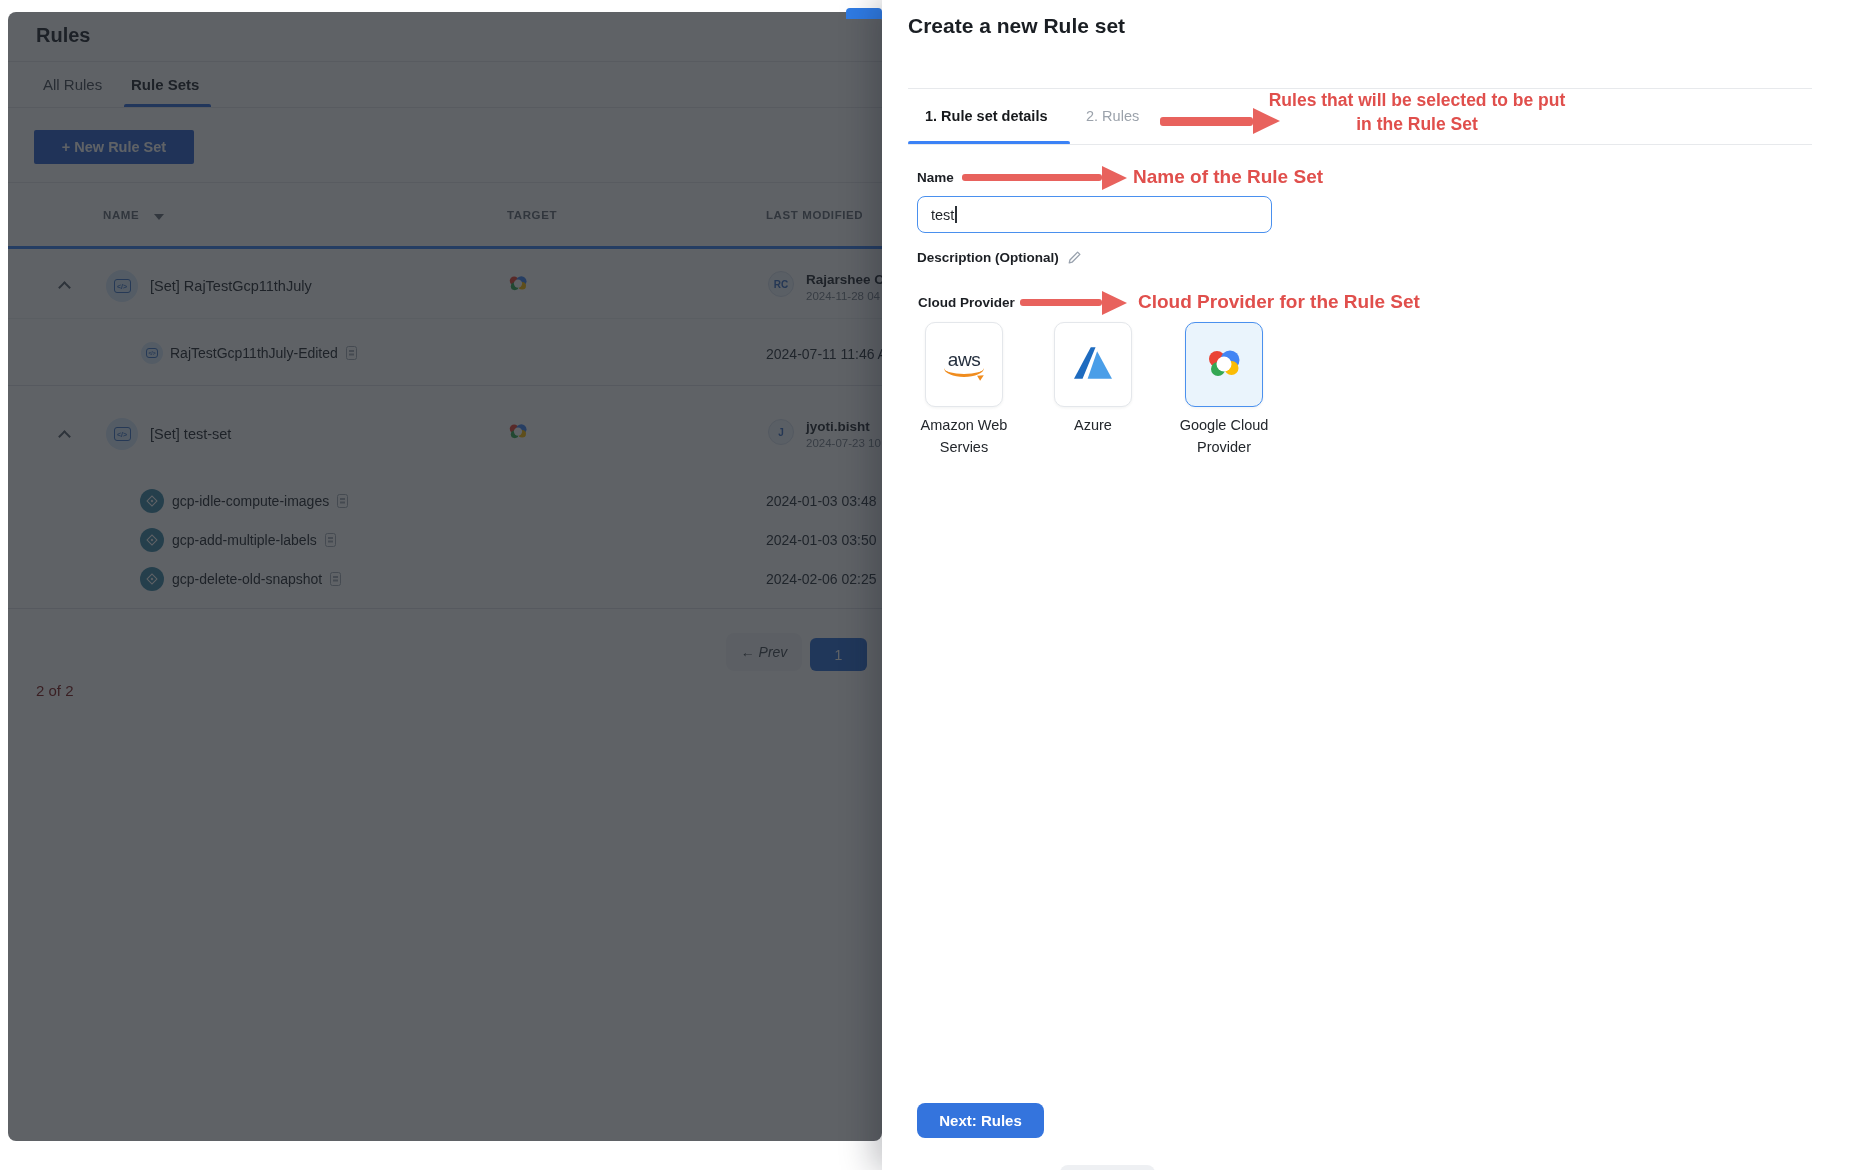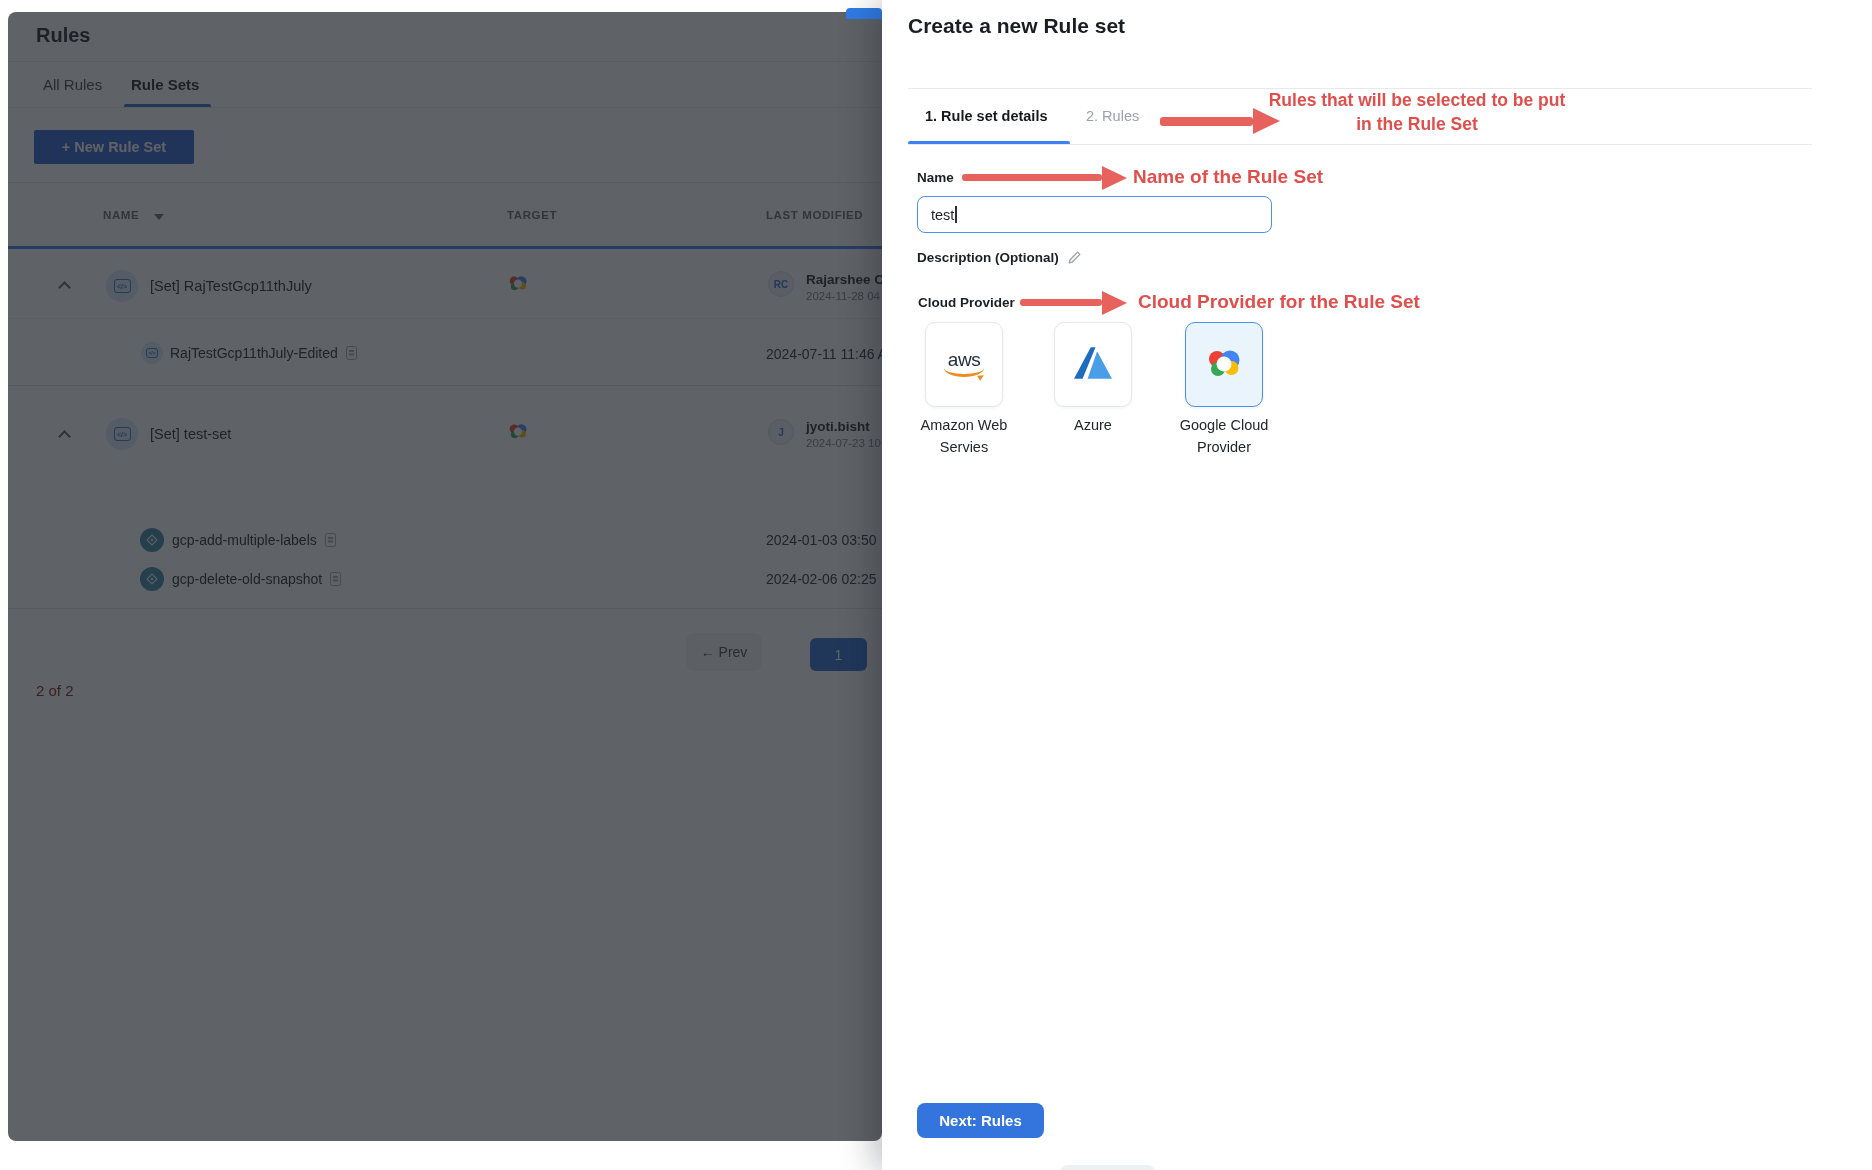--- a/index.html
+++ b/index.html
@@ -40,22 +40,22 @@
              position:relative; display:inline-block; vertical-align:-2px; margin-left:8px; }
   .docicon::before { content:""; position:absolute; left:2px; right:2px; top:3px; height:1.5px;
                      background:#a7aeb8; box-shadow:0 3.5px 0 #a7aeb8; }
   .avatar { width:26px; height:26px; border-radius:50%; background:#eef3fa; border:1px solid #d7e0ec;
             color:#3b6fc4; font-size:10px; font-weight:bold; display:flex; align-items:center;
             justify-content:center; }
   .author { font-size:13.5px; font-weight:600; color:#262b31; white-space:nowrap; }
   .subdate { font-size:11.5px; color:#7a828c; white-space:nowrap; }
   .rowdate { font-size:14px; color:#2b323b; white-space:nowrap; }
   .pg-sum { font-size:15px; color:#7f1d1d;margin-top:37px; }
-  .btn-prev { left:678px; top:621px; width:76px; height:38px; background:#f5f6f7; border:none;
-              border-radius:8px; color:#434a52; font-size:14px; font-family:inherit; cursor:pointer; }
+  .btn-prev { left:718px; top:621px; width:76px; height:38px; background:#f5f6f7; border:none;
+              border-radius:8px; color:#434a52; font-size:14px; font-family:inherit; cursor:pointer;font-style:italic; }
   .btn-page1 { left:802px; top:626px; width:57px; height:33px; background:#2e6fd6; border:none;
                border-radius:6px; color:#ffffff; font-size:14px; font-family:inherit; cursor:pointer; }
   #dim { left:8px; top:12px; width:874px; height:1129px; background:rgba(27,31,37,0.7);
          z-index:3; border-radius:8px; }
   #peek-btn { left:846px; top:8px; width:36px; height:11px; background:#2f7be4; border-radius:4px 4px 0 0; z-index:4; }
 
   
   #drawer { left:882px; top:0; width:990px; height:1170px; background:#ffffff; z-index:10;
             box-shadow:-10px 0 30px rgba(15,20,30,0.25); }
   .dw-title { left:26px; top:14px; font-size:21px; font-weight:bold; color:#1a1e23; }
@@ -155,20 +155,27 @@
           <circle cx="27.5" cy="21" r="7" fill="#fbbc05"></circle>
           <circle cx="14" cy="22" r="7" fill="#34a853"></circle>
           <circle cx="20" cy="17" r="7.5" fill="#fff"></circle>
         </svg>
     </span>
     <span class="abs avatar" style="left:760px;top:21px">J</span>
     <span class="abs author" style="left:798px;top:21px">jyoti.bisht</span>
     <span class="abs subdate" style="left:798px;top:39px">2024-07-23 10</span>
   </div>
 
+  <div class="abs" style="left:0;top:465px;width:874px;height:40px">
+    <span class="abs rule-ic" style="left:132px;top:12px">
+        <span class="dia"></span>
+      </span>
+    <span class="abs row-name child" style="left:164px;top:16px"><span>gcp-idle-compute-images</span><span class="docicon"></span></span>
+    <span class="abs rowdate" style="left:758px;top:16px">2024-01-03 03:48</span>
+  </div>
   <div class="abs" style="left:0;top:504px;width:874px;height:40px">
     <span class="abs rule-ic" style="left:132px;top:12px">
         <span class="dia"></span>
       </span>
     <span class="abs row-name child" style="left:164px;top:16px"><span>gcp-add-multiple-labels</span><span class="docicon"></span></span>
     <span class="abs rowdate" style="left:758px;top:16px">2024-01-03 03:50</span>
   </div>
   <div class="abs" style="left:0;top:543px;width:874px;height:42px">
     <span class="abs rule-ic" style="left:132px;top:12px">
         <span class="dia"></span>

